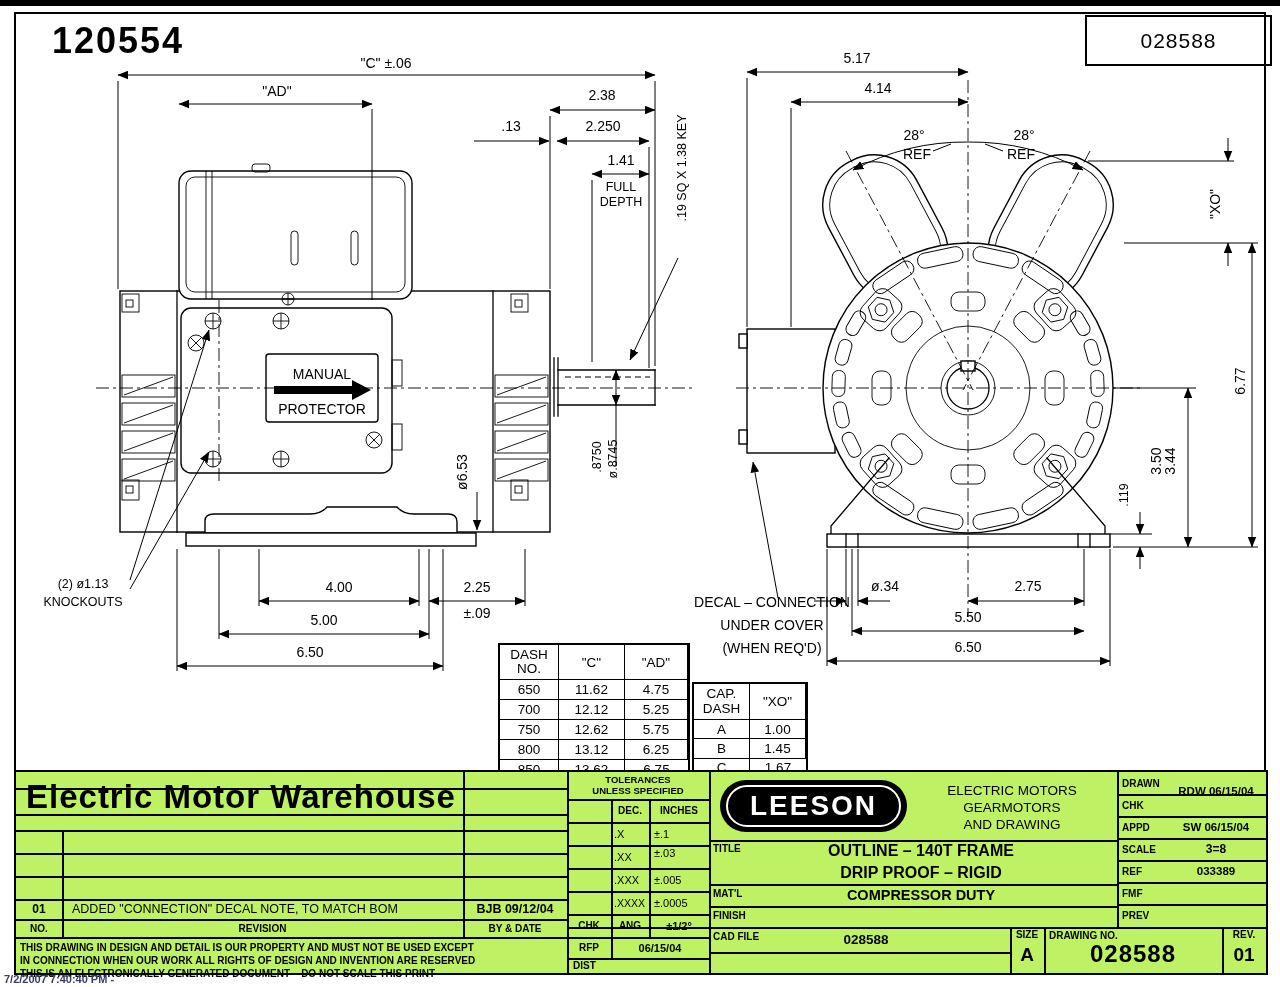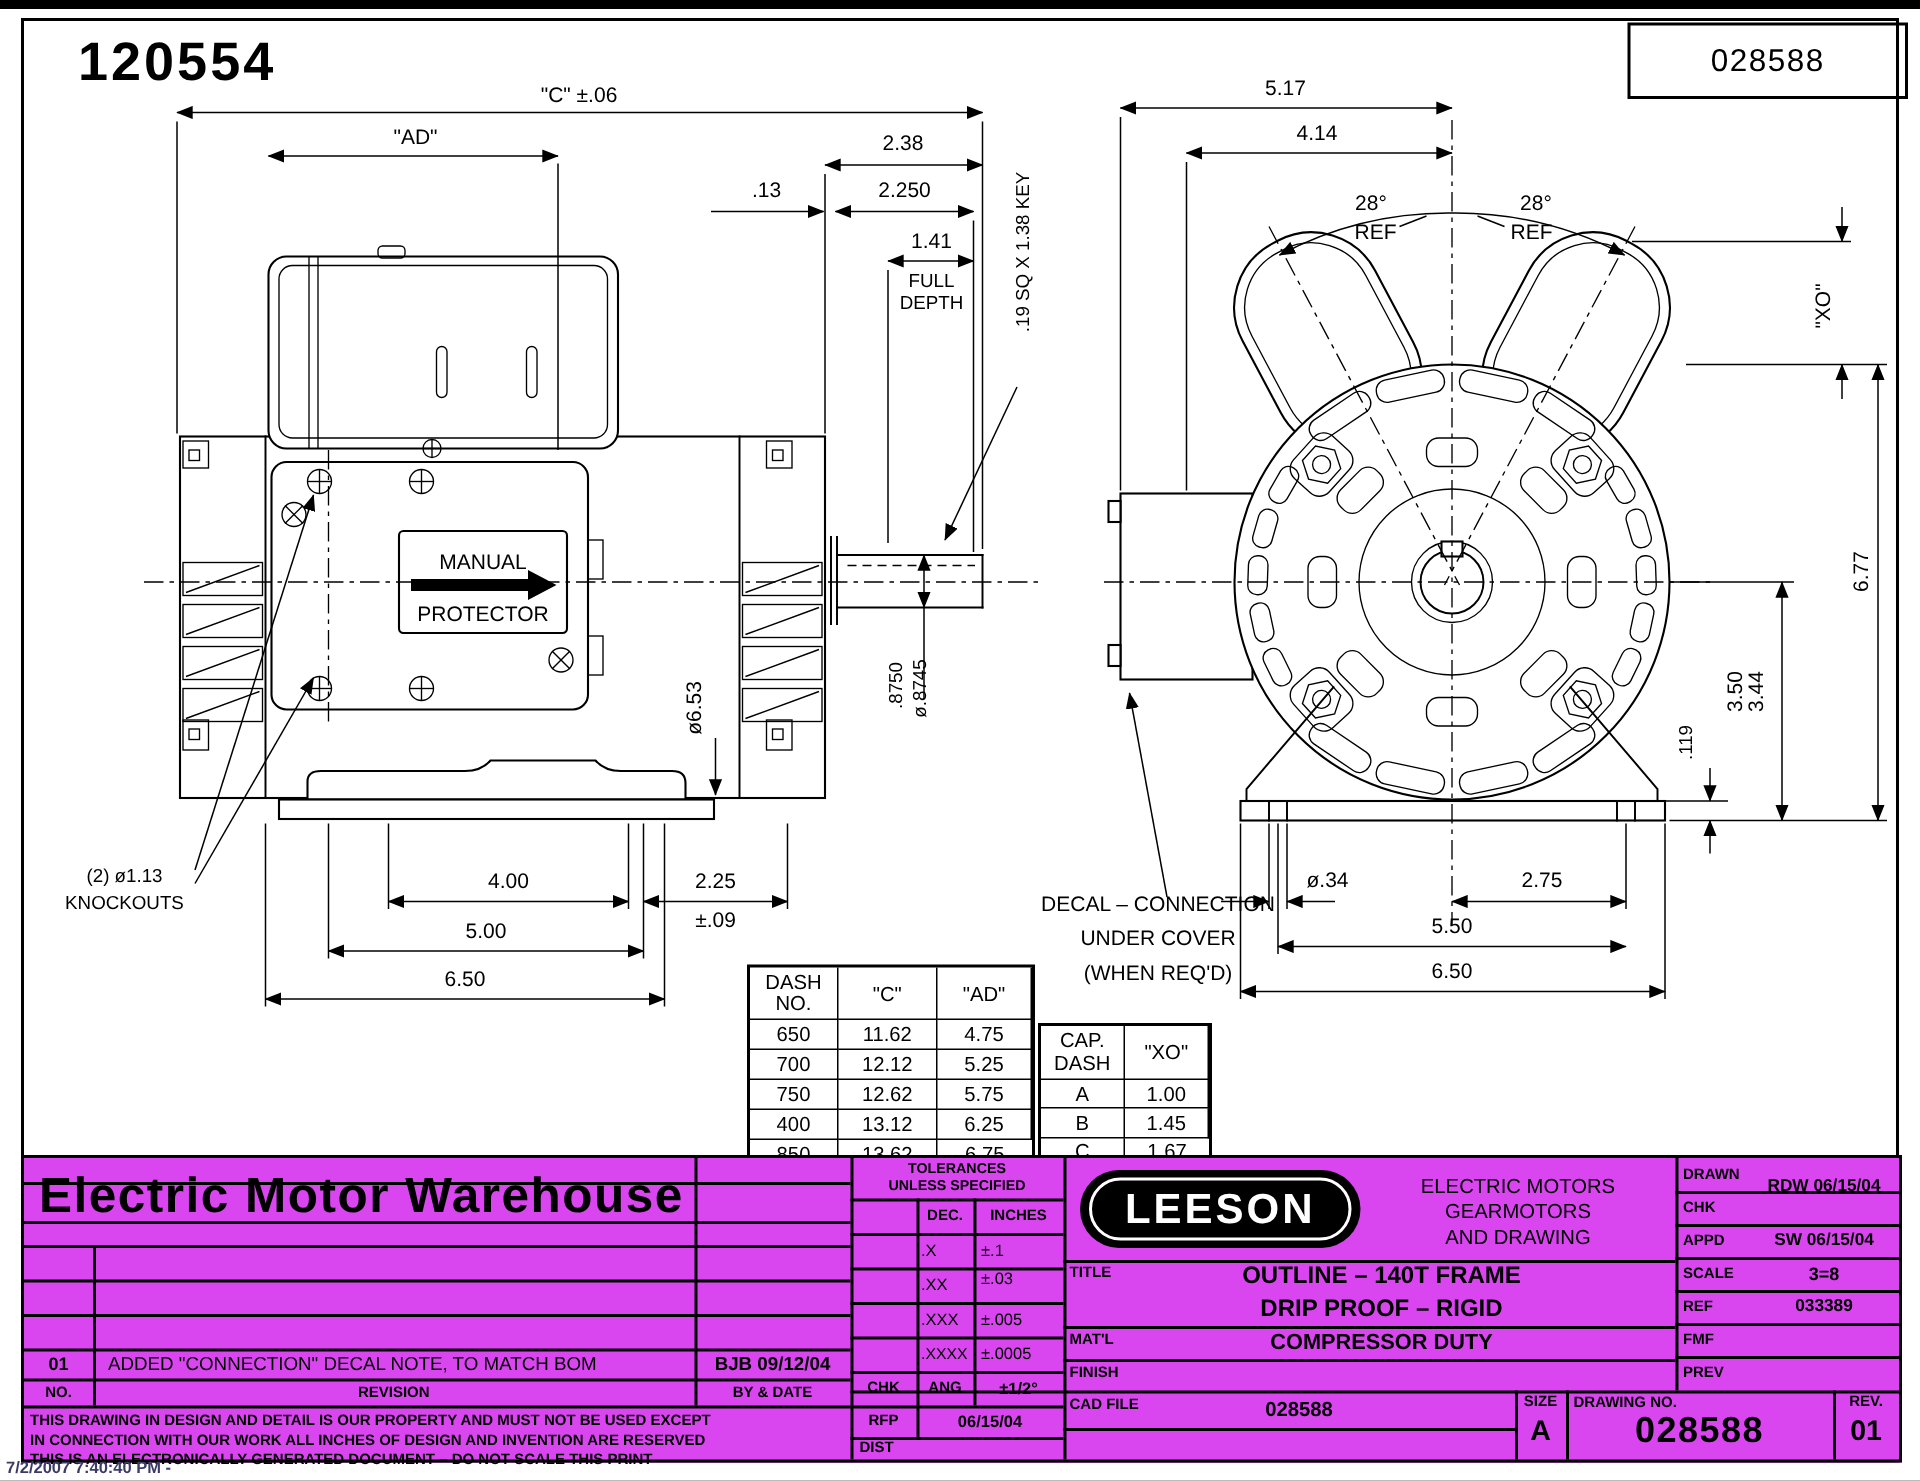--- a/index.html
+++ b/index.html
@@ -24,21 +24,21 @@
   #dwg .dt{font-size:14px;text-anchor:middle;}
   #dwg .dts{font-size:12.5px;text-anchor:middle;}
   
   .gtab{position:absolute;display:grid;border:2px solid #000;font-size:13.5px;background:#fff;}
   .gtab .c{border-right:1.5px solid #000;border-bottom:1.5px solid #000;display:flex;
            align-items:center;justify-content:center;text-align:center;}
   .gtab .c:nth-last-child(-n+1){border-right:none;}
   .pre{white-space:pre-line;line-height:1.05;}
   
   .tb{position:absolute;left:14px;top:770px;width:1250px;height:201px;border-top:2px solid #000;
-      border-left:2px solid #000;border-right:2px solid #000;border-bottom:2px solid #000;background:#d946ef;}
+      border-left:2px solid #000;border-right:2px solid #000;border-bottom:2px solid #000;background:#bef264;}
   .hl{position:absolute;background:#000;height:1.5px;}
   .vl{position:absolute;background:#000;width:1.5px;}
   .cc{position:absolute;display:flex;align-items:center;justify-content:center;text-align:center;font-weight:bold;}
   .lf{position:absolute;display:flex;align-items:center;}
   .small{font-size:10px;font-weight:bold;text-align:right;}
   .emw{position:absolute;left:10px;top:6px;font-size:33px;font-weight:bold;letter-spacing:1px;}
   .leeson{position:absolute;left:704px;top:8px;width:187px;height:52px;background:#000;border-radius:28px;
           display:flex;align-items:center;justify-content:center;}
   .leeson .inner{border:2px solid #fff;border-radius:22px;width:171px;height:38px;display:flex;
           align-items:center;justify-content:center;color:#fff;font-size:28px;font-weight:bold;letter-spacing:2px;}
@@ -386,21 +386,21 @@
     <div class="c">"AD"</div>
     <div class="c">650</div>
     <div class="c">11.62</div>
     <div class="c">4.75</div>
     <div class="c">700</div>
     <div class="c">12.12</div>
     <div class="c">5.25</div>
     <div class="c">750</div>
     <div class="c">12.62</div>
     <div class="c">5.75</div>
-    <div class="c">400</div>
+    <div class="c">800</div>
     <div class="c">13.12</div>
     <div class="c">6.25</div>
     <div class="c">850</div>
     <div class="c">13.62</div>
     <div class="c">6.75</div>
   </div>
 
   <div class="gtab" style="left:692px;top:682px;grid-template-columns:56px 56px;grid-template-rows:36px repeat(3,19.3px);">
     <div class="c pre">CAP.
 DASH</div>
@@ -428,21 +428,21 @@
     <div class="vl" style="left:551px;top:0;height:201px;"></div>
     <div class="emw">Electric Motor Warehouse</div>
     <div class="cc" style="left:0;top:127px;width:46px;height:20px;font-size:12px;">01</div>
     <div class="lf" style="left:56px;top:127px;width:385px;height:20px;font-size:12.5px;">ADDED "CONNECTION" DECAL NOTE, TO MATCH BOM</div>
     <div class="cc" style="left:447px;top:127px;width:104px;height:20px;font-size:12.5px;">BJB 09/12/04</div>
     <div class="cc small" style="left:0;top:147px;width:46px;height:18px;">NO.</div>
     <div class="cc small" style="left:46px;top:147px;width:401px;height:18px;">REVISION</div>
     <div class="cc small" style="left:447px;top:147px;width:104px;height:18px;">BY &amp; DATE</div>
     <div class="note abs" style="left:4px;top:169px;width:543px;">
       <div>THIS DRAWING IN DESIGN AND DETAIL IS OUR PROPERTY AND MUST NOT BE USED EXCEPT</div>
-      <div>IN CONNECTION WITH OUR WORK ALL INCHES OF DESIGN AND INVENTION ARE RESERVED</div>
+      <div>IN CONNECTION WHEN OUR WORK ALL RIGHTS OF DESIGN AND INVENTION ARE RESERVED</div>
       <div>THIS IS AN ELECTRONICALLY GENERATED DOCUMENT – DO NOT SCALE THIS PRINT</div>
     </div>
 
     <div class="vl" style="left:693px;top:0;height:201px;"></div>
     <div class="cc pre" style="left:551px;top:0;width:142px;height:27px;font-size:9.5px;font-weight:bold;line-height:1.15;">TOLERANCES
 UNLESS SPECIFIED</div>
     <div class="hl" style="left:551px;top:27px;width:142px;"></div>
     <div class="hl" style="left:551px;top:50px;width:142px;"></div>
     <div class="hl" style="left:551px;top:73px;width:142px;"></div>
     <div class="hl" style="left:551px;top:96px;width:142px;"></div>

